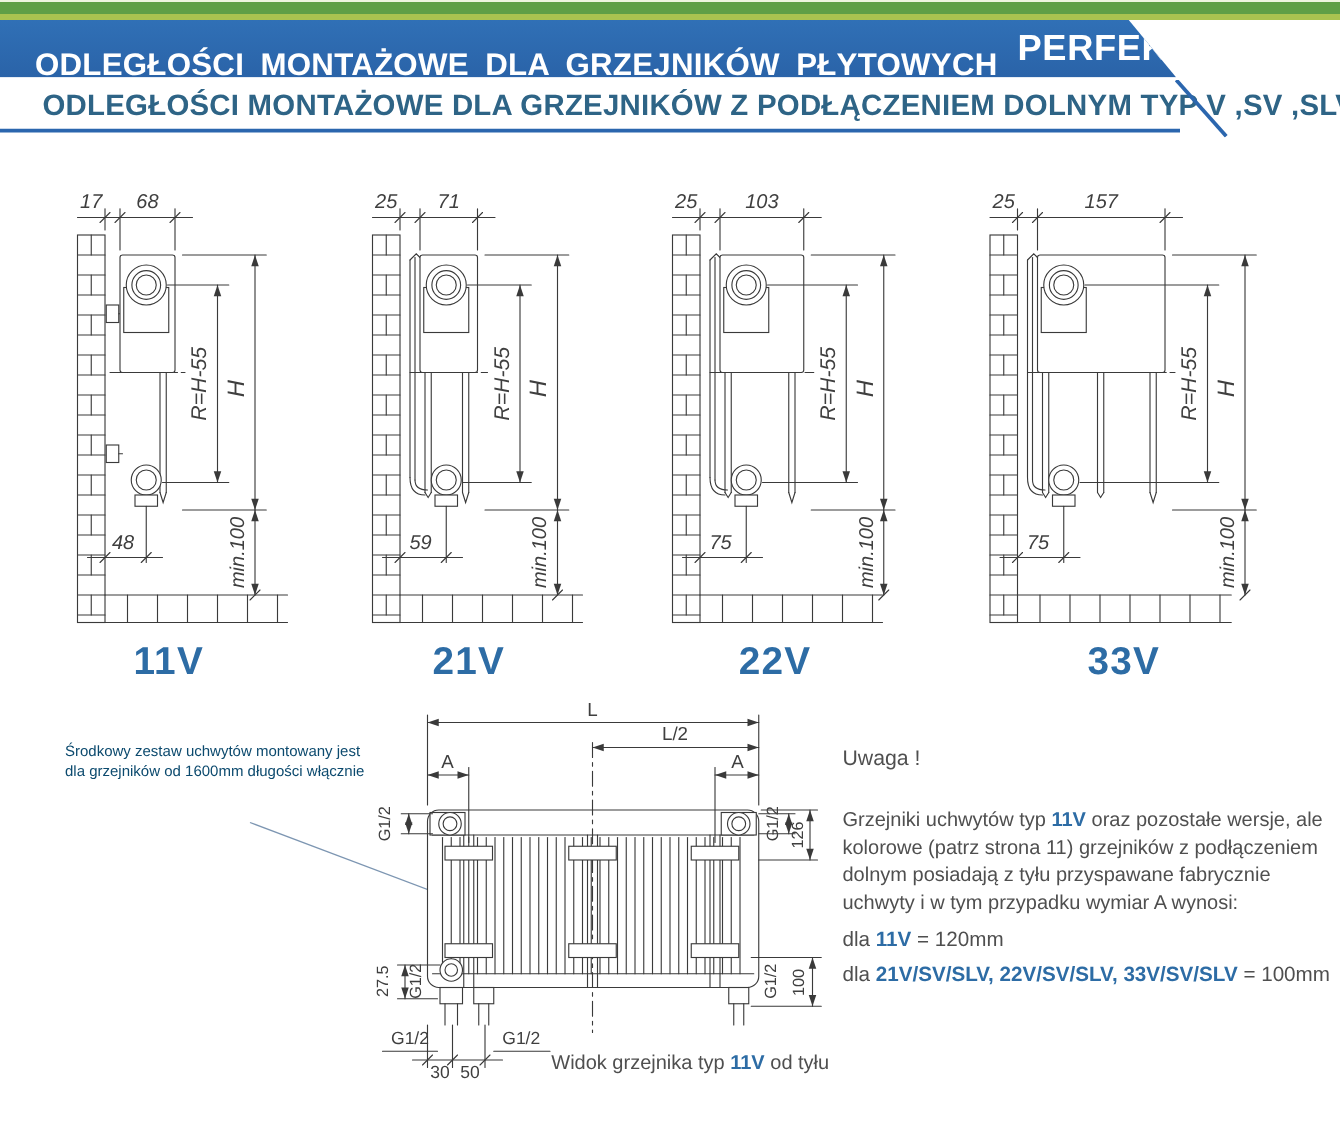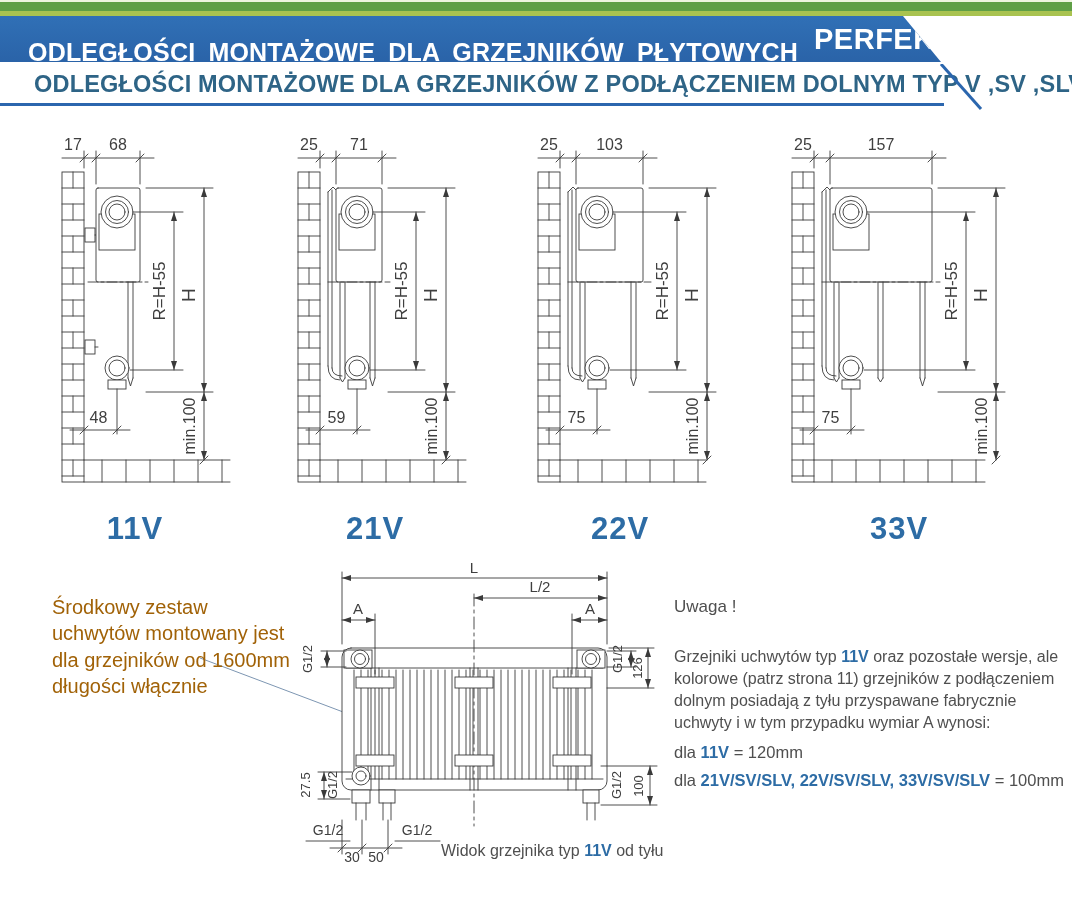--- a/index.html
+++ b/index.html
@@ -21,30 +21,30 @@
     letter-spacing:.5px; line-height:1; }
   .logo-swoosh { position:absolute; right:-15px; top:-9px; width:20px; height:20px; }
   .logo-sub { color:#fff; font-size:12px; letter-spacing:.6px; margin-left:16px;
     padding-bottom:2px; font-weight:600; }
   .banner-white { position:absolute; left:0; top:66px; width:944px; height:40px;
     border-bottom:3px solid #2b66ae; display:flex; align-items:center; padding-left:34px; }
   .banner-sub { color:#2e6486; font-size:23.5px; font-weight:600; letter-spacing:.2px; white-space:nowrap; }
   .banner-slant { position:absolute; left:938px; top:64px; width:52px; height:46px; }
 
   
-  .sideview { position:absolute; top:130px; }
+  .sideview { position:absolute; top:146px;font-style:italic; }
   #sv0 { left:22px; }  #sv1 { left:258px; }  #sv2 { left:498px; }  #sv3 { left:752px; }
   .type-label { position:absolute; top:511px; width:150px; text-align:center;
     font-size:31px; font-weight:600; color:#2d6ca5; letter-spacing:1px; }
   #lbl0 { left:60px; } #lbl1 { left:300px; } #lbl2 { left:545px;text-align:center; } #lbl3 { left:824px; }
 
   
   .rear-wrap { position:absolute; left:180px; top:558px; width:520px; height:335px; }
   .annot-left { position:absolute; left:52px; top:594px; width:246px;
-    font-size:20px; line-height:1.32; color:#a16207; }
+    font-size:12px; line-height:1.32; color:#0c4a6e; }
   .caption { position:absolute; left:398px; top:842px; font-size:16px; color:#4f4f4f;margin-left:43px; }
   .note { position:absolute; left:674px; top:597px; width:400px; color:#4f4f4f; }
   .note-head { font-size:17px; margin-bottom:29px; }
   .note-body { font-size:16px; line-height:1.38; }
   .note-line { font-size:16.5px; margin-top:9px; }
   .hl { color:#2d6ca5; font-weight:700; }
   svg text { font-family:"Liberation Sans", sans-serif; }
 </style>
 </head>
 <body>

